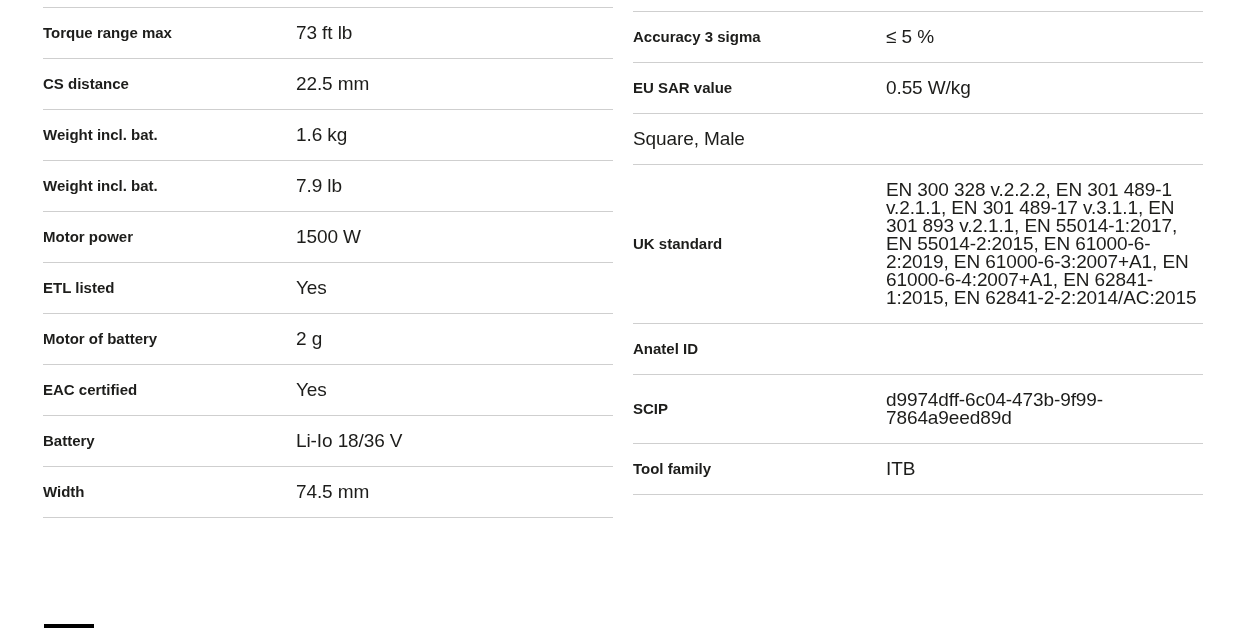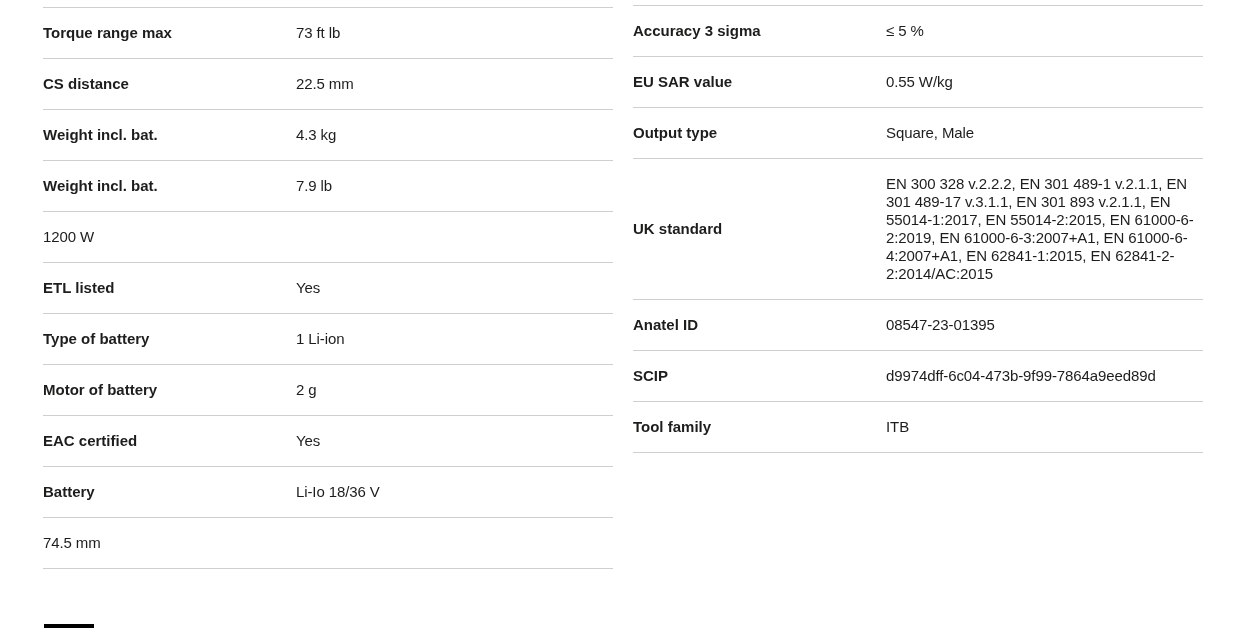--- a/index.html
+++ b/index.html
@@ -11,38 +11,38 @@
     font-family: "Liberation Sans", sans-serif;
     color: #1d1d1b;
     position: relative;
   }
   .spec-table {
     position: absolute;
     width: 570px;
     border-top: 1px solid #cfcfcf;
   }
   .spec-table.left  { left: 43px;  top: 7px; }
-  .spec-table.right { left: 633px; top: 5px; }
+  .spec-table.right { left: 633px; top: 11px; }
   .spec-row {
     display: flex;
     align-items: center;
     padding: 16px 0;
     border-bottom: 1px solid #cfcfcf;
   }
   .spec-label {
     width: 253px;
     flex: 0 0 253px;
     font-size: 15px;
     line-height: 18px;
     font-weight: 600;
     color: #1d1d1b;
   }
   .spec-value {
     flex: 1;
-    font-size: 15px;
+    font-size: 19px;
     line-height: 18px;
     font-weight: 400;
     color: #1d1d1b;
     letter-spacing: -0.1px;
   }
   .cutoff-element {
     position: absolute;
     left: 44px;
     top: 624px;
     width: 50px;
@@ -57,74 +57,70 @@
   <div class="spec-row">
     <div class="spec-label">Torque range max</div>
     <div class="spec-value">73 ft lb</div>
   </div>
   <div class="spec-row">
     <div class="spec-label">CS distance</div>
     <div class="spec-value">22.5 mm</div>
   </div>
   <div class="spec-row">
     <div class="spec-label">Weight incl. bat.</div>
-    <div class="spec-value">4.3 kg</div>
+    <div class="spec-value">1.6 kg</div>
   </div>
   <div class="spec-row">
     <div class="spec-label">Weight incl. bat.</div>
     <div class="spec-value">7.9 lb</div>
   </div>
   <div class="spec-row">
-    <div class="spec-value">1200 W</div>
+    <div class="spec-label">Motor power</div>
+    <div class="spec-value">1500 W</div>
   </div>
   <div class="spec-row">
     <div class="spec-label">ETL listed</div>
     <div class="spec-value">Yes</div>
-  </div>
-  <div class="spec-row">
-    <div class="spec-label">Type of battery</div>
-    <div class="spec-value">1 Li-ion</div>
   </div>
   <div class="spec-row">
     <div class="spec-label">Motor of battery</div>
     <div class="spec-value">2 g</div>
   </div>
   <div class="spec-row">
     <div class="spec-label">EAC certified</div>
     <div class="spec-value">Yes</div>
   </div>
   <div class="spec-row">
     <div class="spec-label">Battery</div>
     <div class="spec-value">Li-Io 18/36 V</div>
   </div>
   <div class="spec-row">
+    <div class="spec-label">Width</div>
     <div class="spec-value">74.5 mm</div>
   </div>
 </div>
 
 <div class="spec-table right">
   <div class="spec-row">
     <div class="spec-label">Accuracy 3 sigma</div>
     <div class="spec-value">≤ 5 %</div>
   </div>
   <div class="spec-row">
     <div class="spec-label">EU SAR value</div>
     <div class="spec-value">0.55 W/kg</div>
   </div>
   <div class="spec-row">
-    <div class="spec-label">Output type</div>
     <div class="spec-value">Square, Male</div>
   </div>
   <div class="spec-row">
     <div class="spec-label">UK standard</div>
     <div class="spec-value">EN 300 328 v.2.2.2, EN 301 489-1 v.2.1.1, EN 301 489-17 v.3.1.1, EN 301 893 v.2.1.1, EN 55014-1:2017, EN 55014-2:2015, EN 61000-6-2:2019, EN 61000-6-3:2007+A1, EN 61000-6-4:2007+A1, EN 62841-1:2015, EN 62841-2-2:2014/AC:2015</div>
   </div>
   <div class="spec-row">
     <div class="spec-label">Anatel ID</div>
-    <div class="spec-value">08547-23-01395</div>
   </div>
   <div class="spec-row">
     <div class="spec-label">SCIP</div>
     <div class="spec-value">d9974dff-6c04-473b-9f99-7864a9eed89d</div>
   </div>
   <div class="spec-row">
     <div class="spec-label">Tool family</div>
     <div class="spec-value">ITB</div>
   </div>
 </div>

